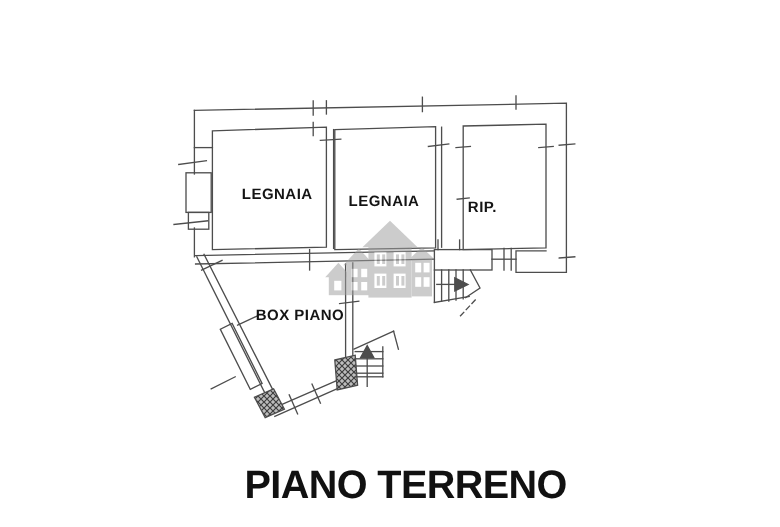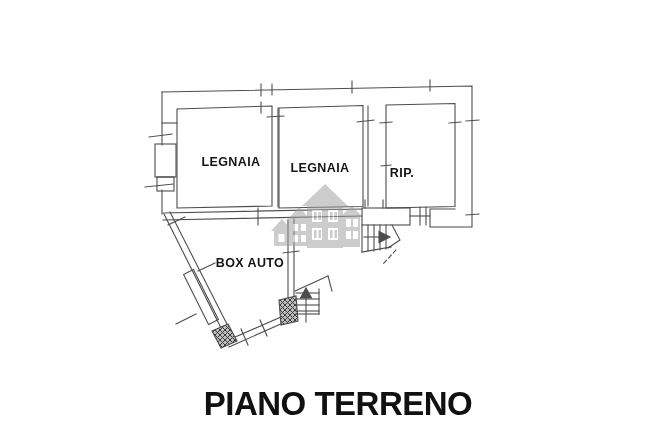--- a/index.html
+++ b/index.html
@@ -189,17 +189,17 @@
       <rect x="346" y="219" width="5" height="8" fill="#ffffff"></rect>
       <rect x="353" y="219" width="5" height="8" fill="#ffffff"></rect>
       <rect x="346" y="231" width="5" height="8" fill="#ffffff"></rect>
       <rect x="353" y="231" width="5" height="8" fill="#ffffff"></rect>
     </g>
   </svg>
 
   <div class="room-label" style="left:231px;top:162px">LEGNAIA</div>
   <div class="room-label" style="left:320px;top:168px">LEGNAIA</div>
   <div class="room-label" style="left:402px;top:173px">RIP.</div>
-  <div class="room-label" style="left:250px;top:263px">BOX AUTO</div>
+  <div class="room-label" style="left:250px;top:263px">BOX PIANO</div>
 
   <div class="plan-title">PIANO TERRENO</div>
 
 </div>
 
 </body></html>

